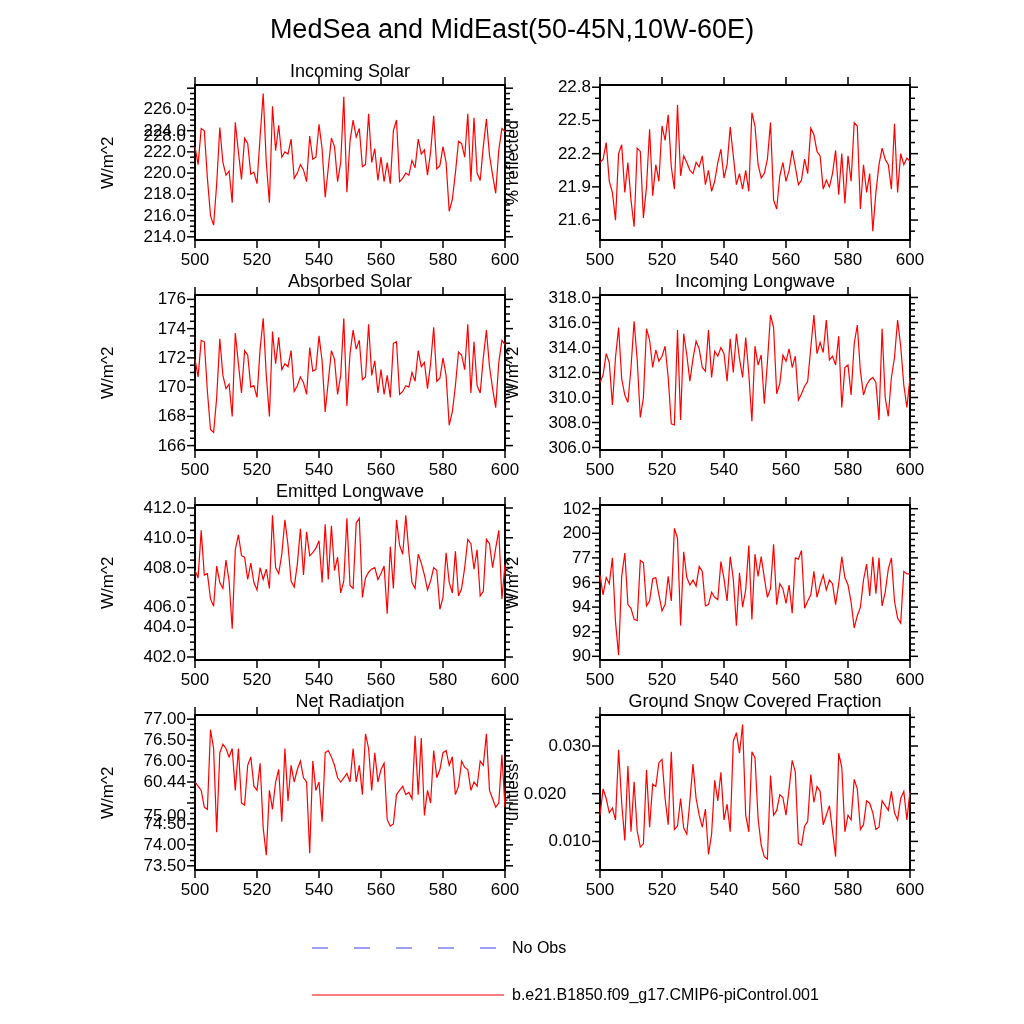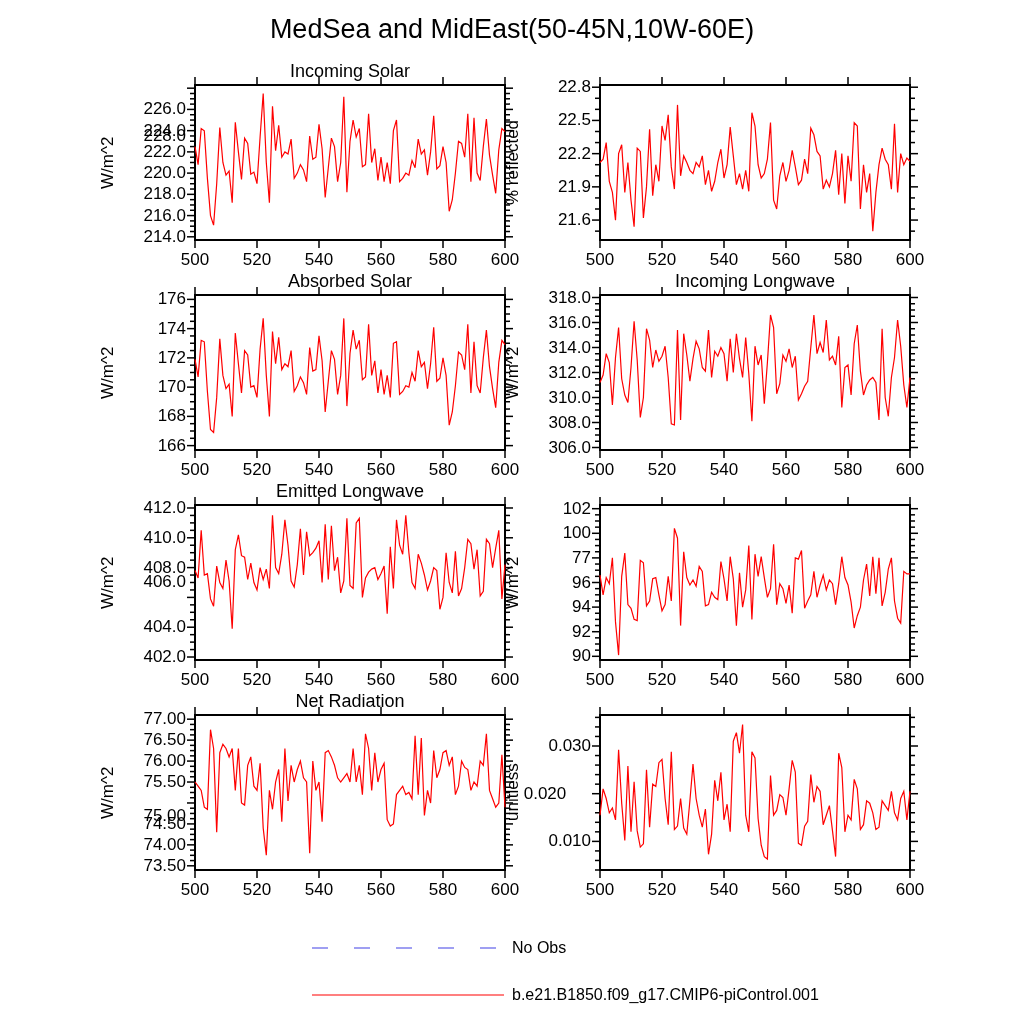--- a/index.html
+++ b/index.html
@@ -329,21 +329,21 @@
       <line x1="447" y1="27" x2="447" y2="19" stroke="#000000" stroke-width="1.5"></line>
       <polyline points="137.0,114.5 140.1,107.0 143.2,85.7 146.3,94.5 149.4,137.0 152.5,89.5 155.6,59.5 158.7,110.8 161.8,127.0 164.9,134.5 168.0,99.5 171.1,53.2 174.2,92.0 177.3,149.5 180.4,129.5 183.5,60.7 186.6,72.0 189.7,99.5 192.8,82.0 195.9,93.3 199.0,88.2 202.1,78.2 205.2,109.5 208.3,155.8 211.4,157.0 214.5,62.0 217.6,152.0 220.7,65.7 223.8,87.0 226.9,113.2 230.0,90.7 233.1,73.2 236.2,80.8 239.3,99.5 242.4,103.2 245.5,62.0 248.6,109.5 251.7,83.3 254.8,88.2 257.9,79.5 261.0,85.7 264.1,113.2 267.2,70.8 270.3,104.5 273.4,65.7 276.5,90.7 279.6,109.5 282.7,69.5 285.8,105.8 288.9,153.2 292.0,78.2 295.1,97.0 298.2,87.0 301.3,135.8 304.4,94.5 307.5,47.0 310.6,59.5 313.7,125.7 316.8,115.7 319.9,87.0 323.0,93.3 326.1,80.8 329.2,99.5 332.3,88.2 335.4,132.0 338.5,125.7 341.6,118.3 344.7,113.2 347.8,79.5 350.9,47.0 354.0,85.7 357.1,74.5 360.2,84.5 363.3,52.0 366.4,92.0 369.5,88.2 372.6,97.0 375.7,68.3 378.8,139.5 381.9,99.5 385.0,97.0 388.1,127.0 391.2,75.7 394.3,57.0 397.4,103.2 400.5,127.0 403.6,117.0 406.7,112.0 409.8,109.5 412.9,114.5 416.0,152.0 419.1,60.7 422.2,129.5 425.3,148.3 428.4,109.5 431.5,89.5 434.6,52.0 437.7,78.2 440.8,117.0 443.9,139.5 447.0,109.5" fill="none" stroke="#ff0000" stroke-width="1.2"></polyline>
     </svg>
   </div>
 <div class="panel" style="left:58px;top:478px">
     <div class="panel-title">Emitted Longwave</div>
     <div class="ylabel">W/m^2</div>
     <div class="ytick-label" style="top: 19.9808px;">412.0</div>
     <div class="ytick-label" style="top: 49.7885px;">410.0</div>
     <div class="ytick-label" style="top: 79.5962px;">408.0</div>
-    <div class="ytick-label" style="top: 94px;">406.0</div>
+    <div class="ytick-label" style="top: 119px;">406.0</div>
     <div class="ytick-label" style="top: 139.212px;">404.0</div>
     <div class="ytick-label" style="top: 169.019px;">402.0</div>
     <div class="xtick-label" style="left: 105px;">500</div>
     <div class="xtick-label" style="left: 167px;">520</div>
     <div class="xtick-label" style="left: 229px;">540</div>
     <div class="xtick-label" style="left: 291px;">560</div>
     <div class="xtick-label" style="left: 353px;">580</div>
     <div class="xtick-label" style="left: 415px;">600</div>
     <svg width="452" height="212" class="plot-svg">
       <rect x="137" y="27" width="310" height="155" fill="none" stroke="#000000" stroke-width="2"></rect>
@@ -400,21 +400,21 @@
       <line x1="385" y1="182" x2="385" y2="190" stroke="#000000" stroke-width="1.5"></line>
       <line x1="385" y1="27" x2="385" y2="19" stroke="#000000" stroke-width="1.5"></line>
       <line x1="447" y1="182" x2="447" y2="190" stroke="#000000" stroke-width="1.5"></line>
       <line x1="447" y1="27" x2="447" y2="19" stroke="#000000" stroke-width="1.5"></line>
       <polyline points="137.0,92.6 140.1,100.0 143.2,52.3 146.3,97.0 149.4,95.6 152.5,120.9 155.6,128.3 158.7,88.1 161.8,104.5 164.9,110.5 168.0,82.1 171.1,103.0 174.2,150.7 177.3,71.7 180.4,56.8 183.5,77.7 186.6,79.2 189.7,101.5 192.8,85.1 195.9,104.5 199.0,112.0 202.1,89.6 205.2,101.5 208.3,91.1 211.4,110.5 214.5,37.4 217.6,89.6 220.7,95.6 223.8,76.2 226.9,41.9 230.0,67.2 233.1,103.0 236.2,109.0 239.3,86.6 242.4,50.8 245.5,97.0 248.6,53.8 251.7,77.7 254.8,74.7 257.9,70.2 261.0,62.8 264.1,104.5 267.2,46.4 270.3,101.5 273.4,47.9 276.5,92.6 279.6,79.2 282.7,114.9 285.8,103.0 288.9,40.4 292.0,107.5 295.1,110.5 298.2,44.9 301.3,40.4 304.4,119.4 307.5,100.0 310.6,94.1 313.7,91.1 316.8,89.6 319.9,101.5 323.0,95.6 326.1,88.1 329.2,135.8 332.3,68.7 335.4,110.5 338.5,41.9 341.6,67.2 344.7,76.2 347.8,37.4 350.9,74.7 354.0,104.5 357.1,110.5 360.2,76.2 363.3,85.1 366.4,97.0 369.5,112.0 372.6,103.0 375.7,89.6 378.8,92.6 381.9,131.3 385.0,119.4 388.1,74.7 391.2,104.5 394.3,114.9 397.4,73.2 400.5,117.9 403.6,110.5 406.7,89.6 409.8,61.3 412.9,65.7 416.0,91.1 419.1,71.7 422.2,117.9 425.3,113.4 428.4,61.3 431.5,65.7 434.6,89.6 437.7,70.2 440.8,52.3 443.9,120.9 447.0,86.6" fill="none" stroke="#ff0000" stroke-width="1.2"></polyline>
     </svg>
   </div>
 <div class="panel" style="left:463px;top:478px">
     <div class="ylabel">W/m^2</div>
     <div class="ytick-label" style="top: 20.6905px;">102</div>
-    <div class="ytick-label" style="top: 45.2937px;">100</div>
+    <div class="ytick-label" style="top: 45.2937px;">200</div>
     <div class="ytick-label" style="top: 69.8968px;">77</div>
     <div class="ytick-label" style="top: 94.5px;">96</div>
     <div class="ytick-label" style="top: 119.103px;">94</div>
     <div class="ytick-label" style="top: 143.706px;">92</div>
     <div class="ytick-label" style="top: 168.31px;">90</div>
     <div class="xtick-label" style="left: 105px;">500</div>
     <div class="xtick-label" style="left: 167px;">520</div>
     <div class="xtick-label" style="left: 229px;">540</div>
     <div class="xtick-label" style="left: 291px;">560</div>
     <div class="xtick-label" style="left: 353px;">580</div>
@@ -485,21 +485,21 @@
       <line x1="447" y1="27" x2="447" y2="19" stroke="#000000" stroke-width="1.5"></line>
       <polyline points="137.0,97.1 140.1,116.8 143.2,99.6 146.3,105.7 149.4,79.9 152.5,143.9 155.6,177.1 158.7,98.3 161.8,75.0 164.9,126.6 168.0,130.3 171.1,141.4 174.2,142.6 177.3,82.4 180.4,84.8 183.5,127.9 186.6,123.0 189.7,100.8 192.8,99.6 195.9,116.8 199.0,132.8 202.1,126.6 205.2,98.3 208.3,123.0 211.4,50.4 214.5,60.2 217.6,147.6 220.7,73.7 223.8,99.6 226.9,107.0 230.0,102.0 233.1,108.2 236.2,88.5 239.3,93.4 242.4,127.9 245.5,126.6 248.6,114.3 251.7,119.3 254.8,121.7 257.9,83.6 261.0,100.8 264.1,123.0 267.2,78.7 270.3,100.8 273.4,147.6 276.5,94.7 279.6,129.1 282.7,111.9 285.8,67.6 288.9,141.4 292.0,76.2 295.1,98.3 298.2,78.7 301.3,99.6 304.4,119.3 307.5,110.7 310.6,66.4 313.7,126.6 316.8,105.7 319.9,110.7 323.0,125.4 326.1,107.0 329.2,135.3 332.3,79.9 335.4,81.1 338.5,72.5 341.6,130.3 344.7,123.0 347.8,116.8 350.9,93.4 354.0,119.3 357.1,107.0 360.2,97.1 363.3,111.9 366.4,102.0 369.5,105.7 372.6,126.6 375.7,105.7 378.8,78.7 381.9,99.6 385.0,107.0 388.1,124.2 391.2,150.0 394.3,137.7 397.4,129.1 400.5,102.0 403.6,86.0 406.7,118.0 409.8,78.7 412.9,115.6 416.0,79.9 419.1,127.9 422.2,114.3 425.3,91.0 428.4,79.9 431.5,123.0 434.6,140.2 437.7,145.1 440.8,93.4 443.9,95.9 447.0,95.9" fill="none" stroke="#ff0000" stroke-width="1.2"></polyline>
     </svg>
   </div>
 <div class="panel" style="left:58px;top:688px">
     <div class="panel-title">Net Radiation</div>
     <div class="ylabel">W/m^2</div>
     <div class="ytick-label" style="top: 21.1892px;">77.00</div>
     <div class="ytick-label" style="top: 42.1351px;">76.50</div>
     <div class="ytick-label" style="top: 63.0811px;">76.00</div>
-    <div class="ytick-label" style="top: 84.027px;">75.50</div>
+    <div class="ytick-label" style="top: 84.027px;">60.44</div>
     <div class="ytick-label" style="top: 90px; margin-top: 28px;">75.00</div>
     <div class="ytick-label" style="top: 125.919px;">74.50</div>
     <div class="ytick-label" style="top: 146.865px;">74.00</div>
     <div class="ytick-label" style="top: 167.811px;">73.50</div>
     <div class="xtick-label" style="left: 105px;">500</div>
     <div class="xtick-label" style="left: 167px;">520</div>
     <div class="xtick-label" style="left: 229px;">540</div>
     <div class="xtick-label" style="left: 291px;">560</div>
     <div class="xtick-label" style="left: 353px;">580</div>
     <div class="xtick-label" style="left: 415px;">600</div>
@@ -572,20 +572,21 @@
       <line x1="323" y1="182" x2="323" y2="190" stroke="#000000" stroke-width="1.5"></line>
       <line x1="323" y1="27" x2="323" y2="19" stroke="#000000" stroke-width="1.5"></line>
       <line x1="385" y1="182" x2="385" y2="190" stroke="#000000" stroke-width="1.5"></line>
       <line x1="385" y1="27" x2="385" y2="19" stroke="#000000" stroke-width="1.5"></line>
       <line x1="447" y1="182" x2="447" y2="190" stroke="#000000" stroke-width="1.5"></line>
       <line x1="447" y1="27" x2="447" y2="19" stroke="#000000" stroke-width="1.5"></line>
       <polyline points="137.0,94.0 140.1,98.2 143.2,102.4 146.3,119.2 149.4,121.3 152.5,41.7 155.6,60.5 158.7,144.3 161.8,64.7 164.9,56.3 168.0,60.5 171.1,68.9 174.2,60.5 177.3,102.4 180.4,60.5 183.5,115.0 186.6,117.1 189.7,77.3 192.8,68.9 195.9,98.2 199.0,102.4 202.1,75.2 205.2,140.1 208.3,167.3 211.4,102.4 214.5,121.3 217.6,94.0 220.7,81.5 223.8,133.8 226.9,60.5 230.0,112.9 233.1,77.3 236.2,94.0 239.3,81.5 242.4,73.1 245.5,89.8 248.6,94.0 251.7,165.2 254.8,73.1 257.9,102.4 261.0,94.0 264.1,133.8 267.2,64.7 270.3,62.6 273.4,68.9 276.5,77.3 279.6,89.8 282.7,94.0 285.8,89.8 288.9,85.6 292.0,94.0 295.1,60.5 298.2,94.0 301.3,77.3 304.4,106.6 307.5,45.9 310.6,60.5 313.7,102.4 316.8,64.7 319.9,94.0 323.0,81.5 326.1,75.2 329.2,131.7 332.3,138.0 335.4,135.9 338.5,106.6 341.6,102.4 344.7,98.2 347.8,106.6 350.9,104.5 354.0,110.8 357.1,47.9 360.2,106.6 363.3,50.0 366.4,127.5 369.5,102.4 372.6,115.0 375.7,62.6 378.8,89.8 381.9,81.5 385.0,64.7 388.1,62.6 391.2,77.3 394.3,68.9 397.4,106.6 400.5,98.2 403.6,73.1 406.7,79.4 409.8,81.5 412.9,102.4 416.0,94.0 419.1,98.2 422.2,73.1 425.3,77.3 428.4,45.9 431.5,102.4 434.6,110.8 437.7,119.2 440.8,115.0 443.9,66.8 447.0,119.2" fill="none" stroke="#ff0000" stroke-width="1.2"></polyline>
     </svg>
   </div>
 <div class="panel" style="left:463px;top:688px">
+    <div class="panel-title">Ground Snow Covered Fraction</div>
     <div class="ylabel">unitless</div>
     <div class="ytick-label" style="top: 48px;">0.030</div>
     <div class="ytick-label" style="top: 95.6923px; text-align: center;">0.020</div>
     <div class="ytick-label" style="top: 143.385px;">0.010</div>
     <div class="xtick-label" style="left: 105px;">500</div>
     <div class="xtick-label" style="left: 167px;">520</div>
     <div class="xtick-label" style="left: 229px;">540</div>
     <div class="xtick-label" style="left: 291px;">560</div>
     <div class="xtick-label" style="left: 353px;">580</div>
     <div class="xtick-label" style="left: 415px;">600</div>

